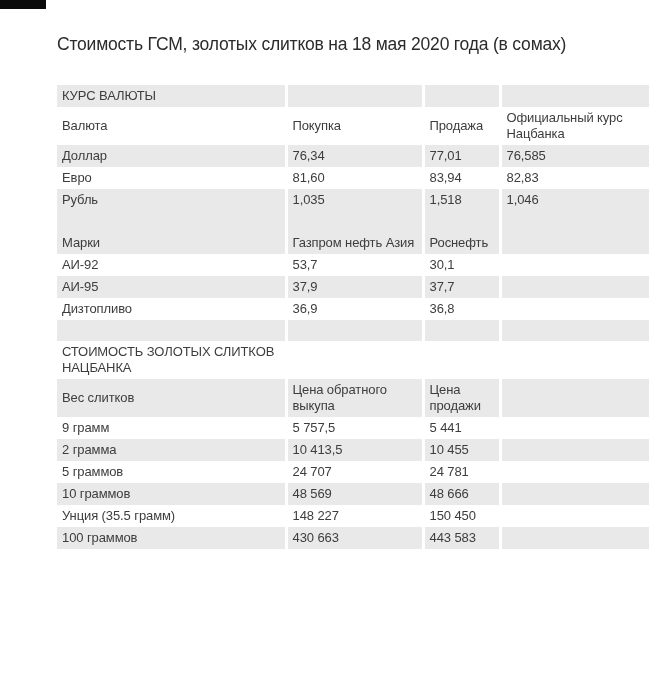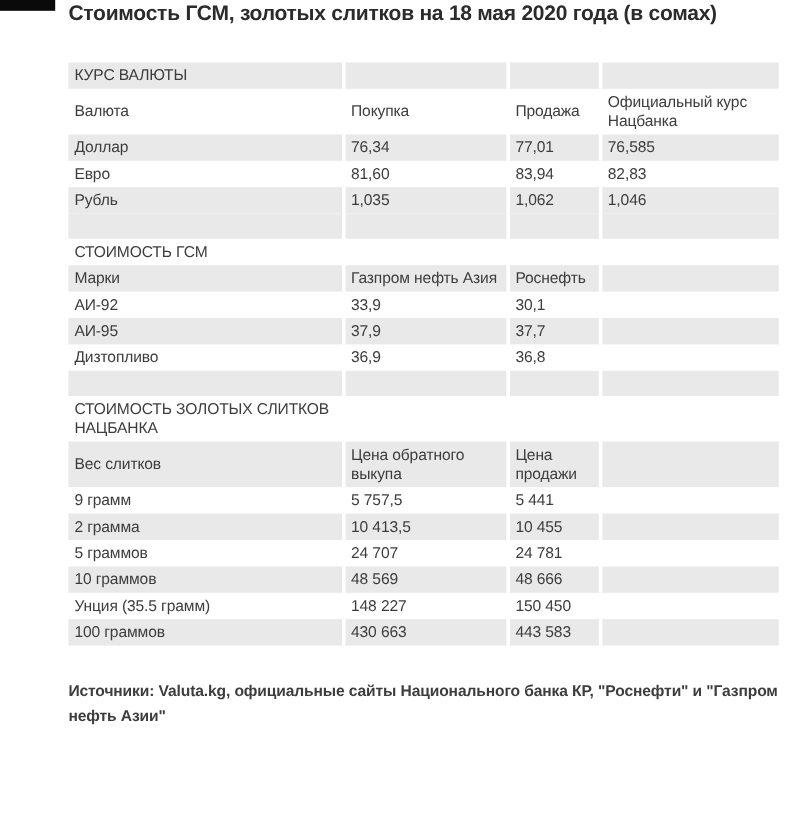--- a/index.html
+++ b/index.html
@@ -18,23 +18,24 @@
     top: 0; left: 0;
     width: 46px; height: 9px;
     background: #0a0a0a;
   }
   .page {
     padding-left: 57px;
     padding-right: 10px;
   }
   .title {
     margin: 0;
+    padding-top: 33px;
     font-size: 17.5px;
     line-height: 22px;
-    font-weight: 700;
+    font-weight: 400;
     color: #2b2b2b;
     letter-spacing: -0.2px;
     width: 596px;
   }
   table.rates {
     border-collapse: collapse;
     table-layout: fixed;
     width: 592px;
     margin-top: 30px;
   }
@@ -98,44 +99,38 @@
         </tr>
         <tr class="r-data">
           <td>Евро</td>
           <td>81,60</td>
           <td>83,94</td>
           <td>82,83</td>
         </tr>
         <tr class="r-data stripe">
           <td>Рубль</td>
           <td>1,035</td>
-          <td>1,062</td>
+          <td>1,518</td>
           <td>1,046</td>
         </tr>
         <tr class="r-spacer stripe">
           <td></td>
-          <td></td>
-          <td></td>
-          <td></td>
-        </tr>
-        <tr class="r-section">
-          <td>СТОИМОСТЬ ГСМ</td>
           <td></td>
           <td></td>
           <td></td>
         </tr>
         <tr class="r-colhead stripe">
           <td>Марки</td>
           <td class="b">Газпром нефть Азия</td>
           <td class="b">Роснефть</td>
           <td></td>
         </tr>
         <tr class="r-data">
           <td>АИ-92</td>
-          <td>33,9</td>
+          <td>53,7</td>
           <td>30,1</td>
           <td></td>
         </tr>
         <tr class="r-data stripe">
           <td>АИ-95</td>
           <td>37,9</td>
           <td>37,7</td>
           <td></td>
         </tr>
         <tr class="r-data">
@@ -194,14 +189,13 @@
         </tr>
         <tr class="r-data stripe">
           <td>100 граммов</td>
           <td>430 663</td>
           <td>443 583</td>
           <td></td>
         </tr>
       </tbody>
   </table>
 
-  <p class="sources">Источники: Valuta.kg, официальные сайты Национального банка КР, "Роснефти" и "Газпром нефть Азии"</p>
 </div>
 
 </body></html>

